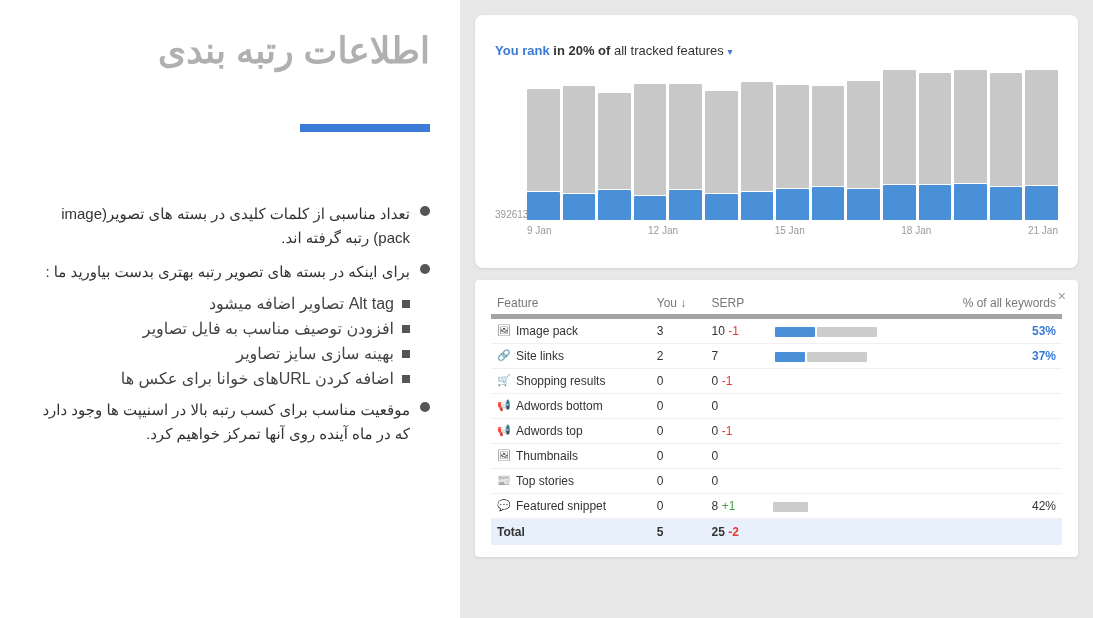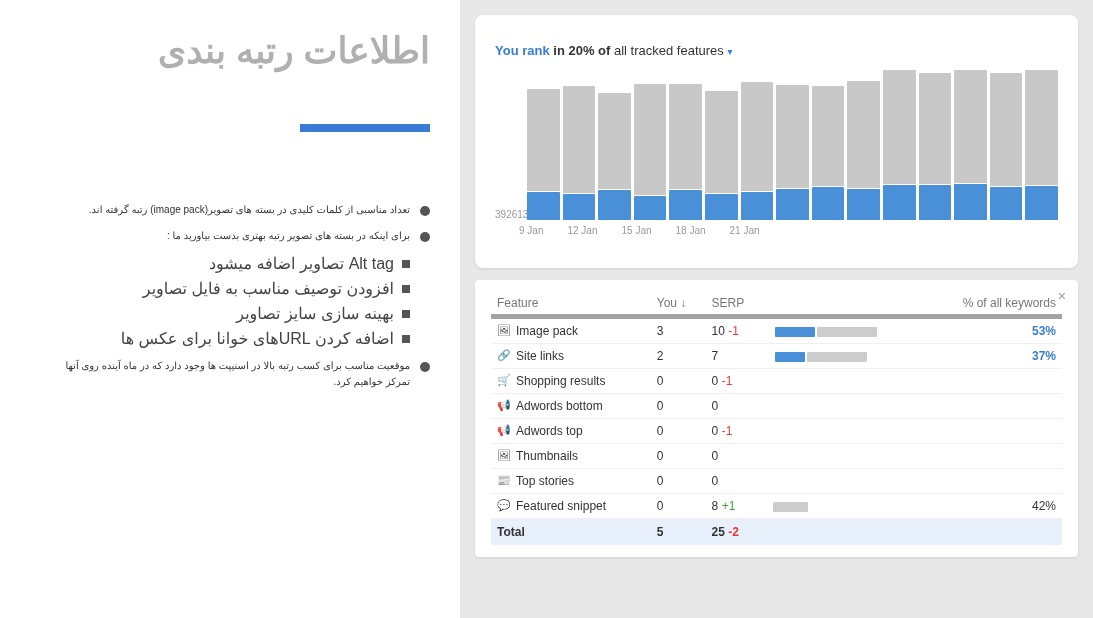--- a/index.html
+++ b/index.html
@@ -49,21 +49,21 @@
     .bullet-dot {
       width: 10px;
       height: 10px;
       background: #555;
       border-radius: 50%;
       margin-top: 4px;
       margin-left: 10px;
       flex-shrink: 0;
     }
     .bullet-text {
-      font-size: 10px;
+      font-size: 15px;
       color: #333;
       line-height: 1.6;
       text-align: right;
     }
 
     .sub-list {
       margin-top: 6px;
       margin-right: 20px;
     }
     .sub-item {
@@ -162,25 +162,26 @@
       border-radius: 1px 1px 0 0;
     }
     .bar-blue {
       width: 100%;
       background: #4a90d9;
       border-radius: 1px 1px 0 0;
       margin-top: 1px;
     }
     .x-axis {
       position: absolute;
-      left: 24px;
+      left: 32px;
       right: 0;
       bottom: 0;
       height: 20px;
       display: flex;
+      justify-content: space-between;
       align-items: center;
       gap: 24px;
     }
     .x-label {
       font-size: 10px;
       color: #999;
     }
 
     
     .table-card {

